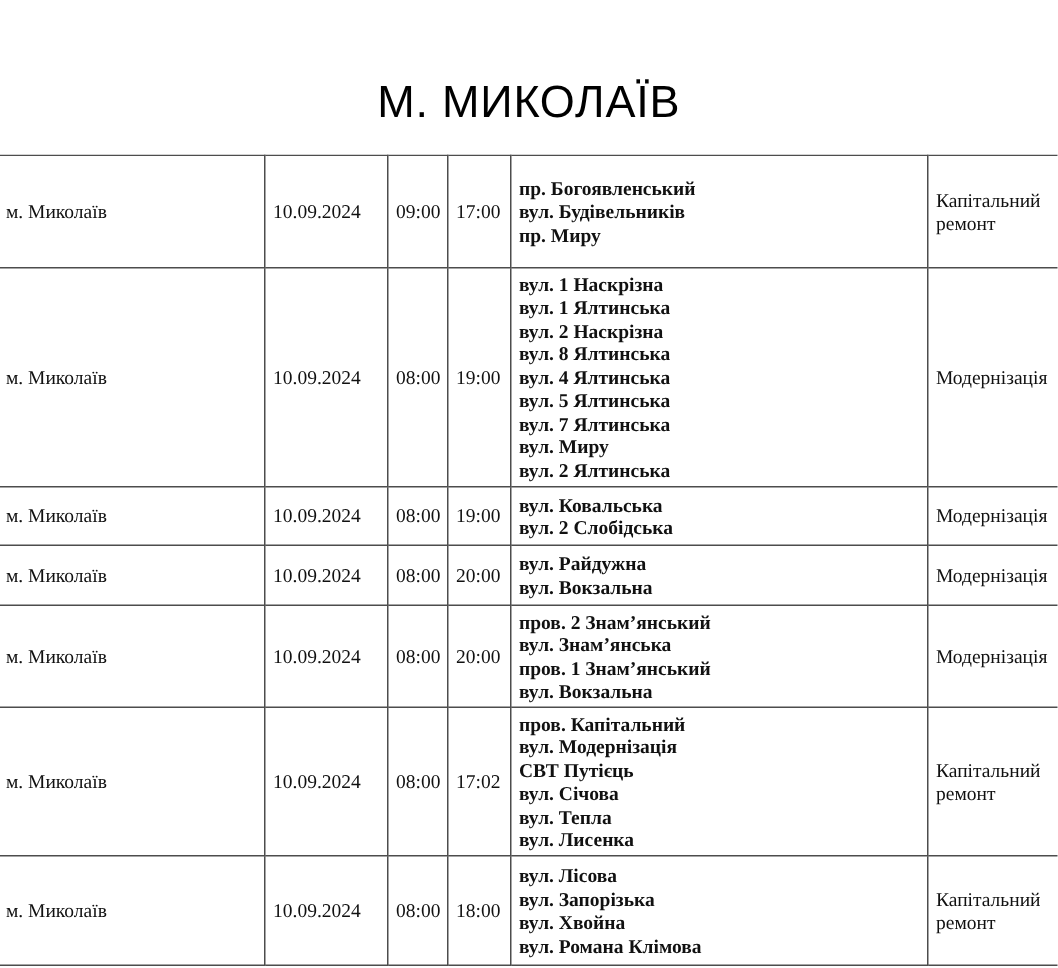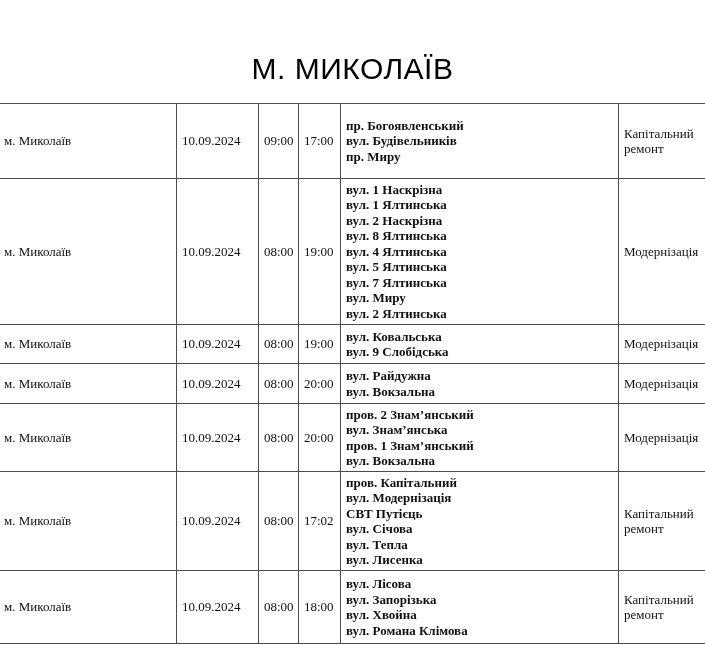--- a/index.html
+++ b/index.html
@@ -100,21 +100,21 @@
           </td>
     <td class="cell-type">Модернізація</td>
   </tr>
         <tr style="height: 39px;">
     <td class="cell-city">м. Миколаїв</td>
     <td class="cell-date">10.09.2024</td>
     <td class="cell-time">08:00</td>
     <td class="cell-time">19:00</td>
     <td class="cell-streets">
             <div class="street-line">вул. Ковальська</div>
-            <div class="street-line">вул. 9 Слобідська</div>
+            <div class="street-line">вул. 2 Слобідська</div>
           </td>
     <td class="cell-type">Модернізація</td>
   </tr>
         <tr style="height: 40px;">
     <td class="cell-city">м. Миколаїв</td>
     <td class="cell-date">10.09.2024</td>
     <td class="cell-time">08:00</td>
     <td class="cell-time">20:00</td>
     <td class="cell-streets">
             <div class="street-line">вул. Райдужна</div>

